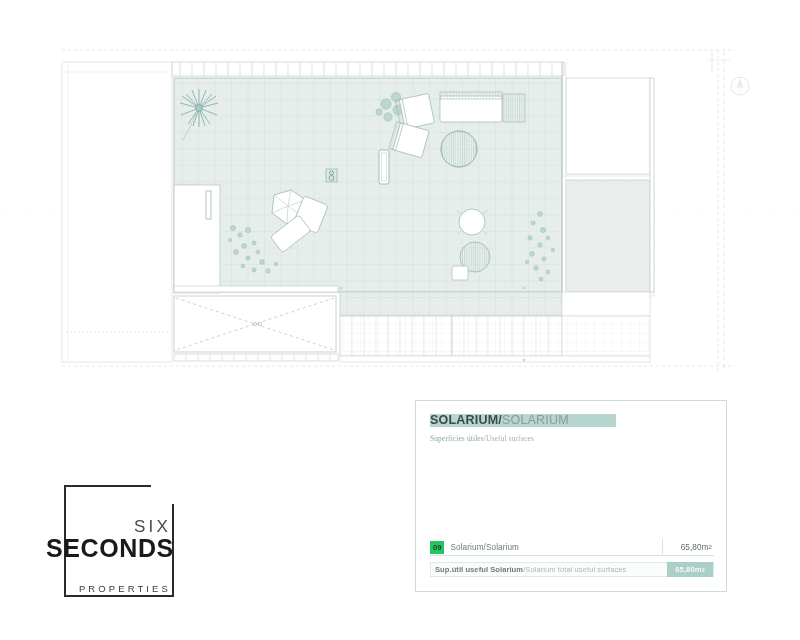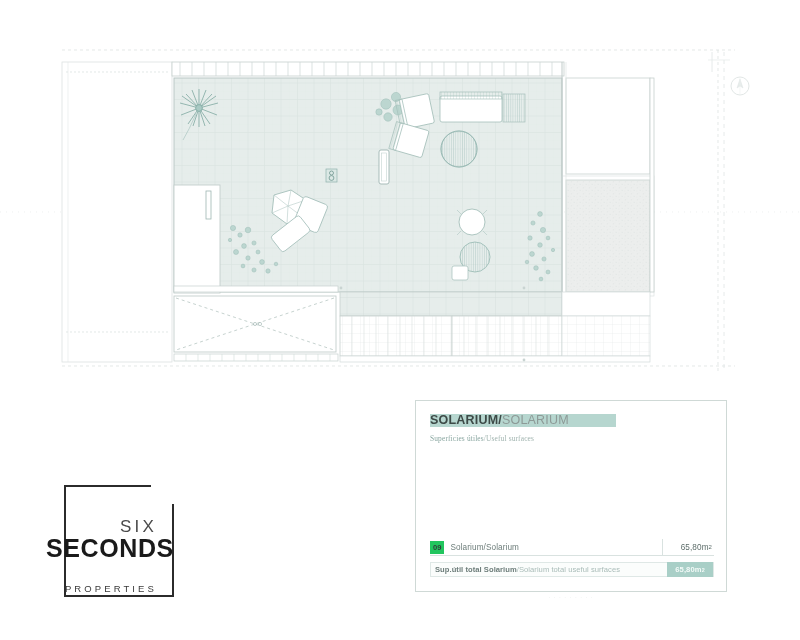--- a/index.html
+++ b/index.html
@@ -28,21 +28,21 @@
   #logo-notch {
     position: absolute; right: -3px; top: -3px;
     width: 26px; height: 5px; background: #ffffff;
   }
   #logo-notch2 {
     position: absolute; right: -3px; top: -3px;
     width: 5px; height: 22px; background: #ffffff;
   }
   #logo-text {
     position: absolute; left: 0; right: 0; top: 32px;
-    text-align: right; padding-right: 16px;
+    text-align: right; padding-right: 2px;
   }
   .lg-six {
     font-size: 17px; letter-spacing: 3.2px; color: #4a4a4a;
     font-weight: 400; line-height: 19px; padding-right: 1px;
   }
   .lg-seconds {
     font-size: 25px; letter-spacing: 0.6px; color: #1a1a1a;
     font-weight: 700; line-height: 25px;
     margin-left: -18px;
   }
@@ -472,21 +472,21 @@
       <div class="row-item">
         <span class="row-num">09</span>
         <span class="row-label">Solarium/Solarium</span>
         <span class="row-val">
             <span>65,80m</span>
             <sup>2</sup>
           </span>
       </div>
 
       <div class="row-total">
-        <span class="total-label"><span class="es">Sup.útil total Solarium</span><span class="en">/</span><span class="en">Solarium total useful surfaces</span></span>
+        <span class="total-label"><span class="es">Sup.útil useful Solarium</span><span class="en">/</span><span class="en">Solarium total useful surfaces</span></span>
         <span class="total-val">
             <span>65,80m</span>
             <sup>2</sup>
           </span>
       </div>
 
     </div>
   </div>
 
   <div id="panel-footnote">· · · · · · · · ·</div>

